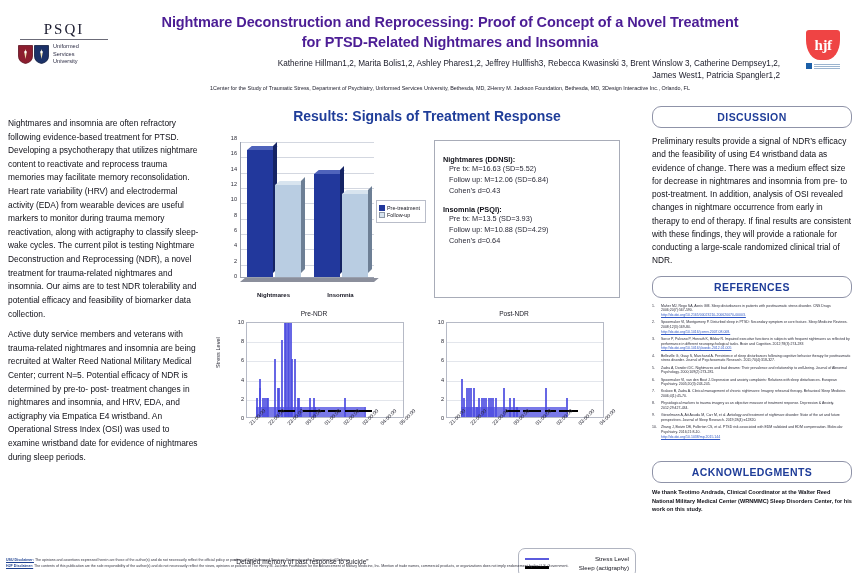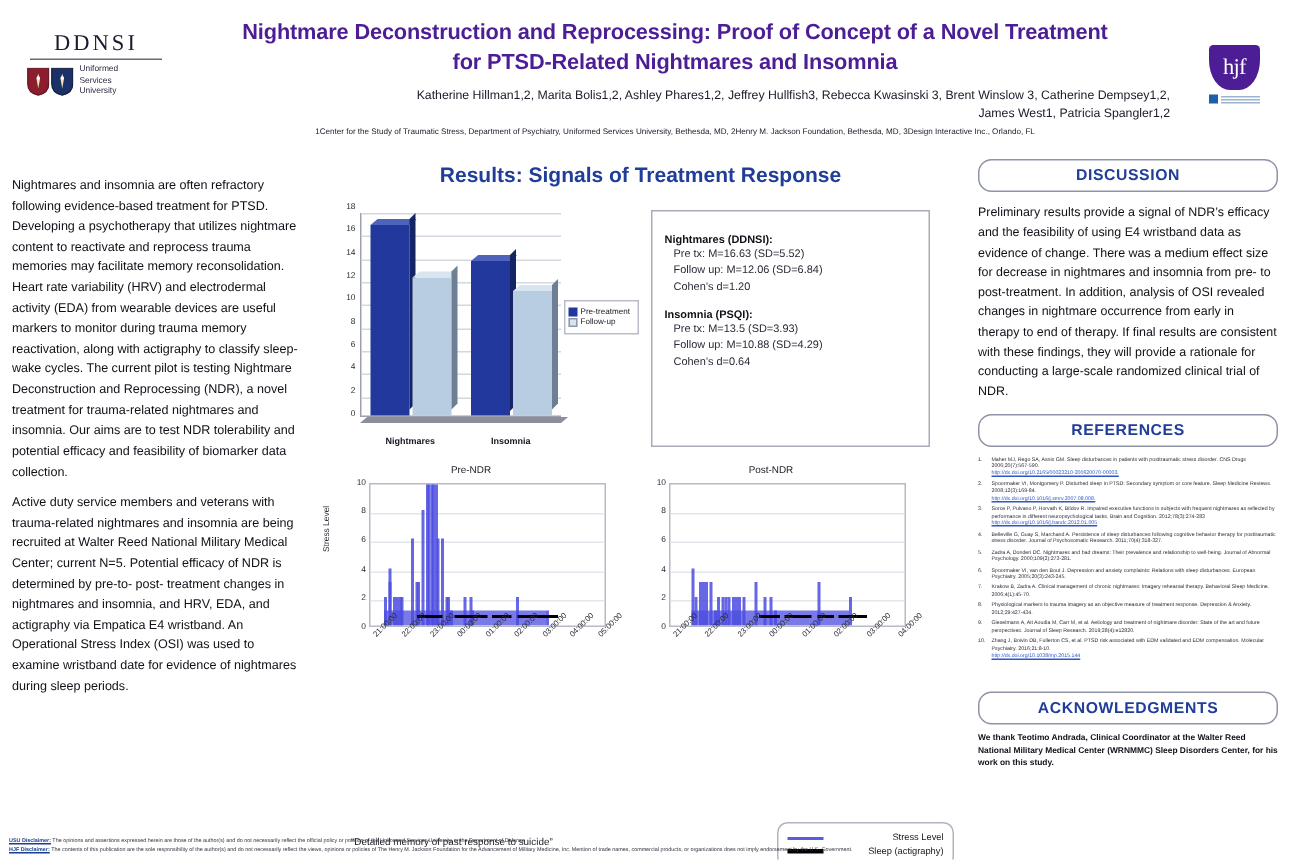--- a/index.html
+++ b/index.html
@@ -48,23 +48,23 @@
     margin-top: 6px; font-size: 8.2px; color: #1a1a28; line-height: 1.45; text-align: right;
   }
   .affil {
     margin-top: 3px; font-size: 5.4px; color: #1a1a28; line-height: 1.4;
   }
   .logo-hjf {
     position: absolute; right: 6px; top: 30px; width: 62px; text-align: center;
   }
   .hjf-shield {
     width: 34px; height: 30px; margin: 0 auto;
-    background: #4c1d95;
+    background: #ef4444;
     border-radius: 3px 3px 14px 14px / 3px 3px 20px 20px;
-    color: #fff; font-weight: normal; font-size: 15px;
+    color: #fff; font-weight: bold; font-size: 15px;
     font-family: "Liberation Serif", serif;
     display: flex; align-items: center; justify-content: center;
     letter-spacing: -0.5px;
   }
   .hjf-sub { margin-top: 3px; display: flex; align-items: center; gap: 2px; justify-content: center;}
   .hjf-sq { width: 6px; height: 6px; background: #1b5fa8; flex: 0 0 auto;}
   .hjf-lines { display: flex; flex-direction: column; gap: 1px; }
   .hjf-lines i { display: block; width: 26px; height: 1px; background: #9bb4cf; }
 
   
@@ -213,21 +213,21 @@
   .fline b { color: #1b3f8f; text-decoration: underline; }
 </style>
 </head>
 <body>
 
 <div class="poster">
 
   <div class="header">
 
     <div class="logo-csts">
-      <div class="csts-word">DDNSI</div>
+      <div class="csts-word">PSQI</div>
       <div class="csts-rule"></div>
       <div class="usu-row">
         <span class="shield-pair">
           <svg width="15" height="19" viewBox="0 0 15 19">
             <path d="M0.5 0.5 H14.5 V11 Q14.5 17 7.5 18.5 Q0.5 17 0.5 11 Z" fill="#8c1d2f" stroke="#5d1220" stroke-width="0.8"></path>
             <path d="M7.5 4 L8.6 8 L7.5 14 L6.4 8 Z" fill="#f0e2b0"></path>
             <circle cx="7.5" cy="7" r="1.2" fill="#ffffff"></circle>
           </svg>
           <svg width="15" height="19" viewBox="0 0 15 19">
             <path d="M0.5 0.5 H14.5 V11 Q14.5 17 7.5 18.5 Q0.5 17 0.5 11 Z" fill="#1b3168" stroke="#101c3e" stroke-width="0.8"></path>
@@ -346,21 +346,21 @@
               <span class="sw post"></span>
               <span>Follow-up</span>
             </div>
           </div>
         </div>
 
         <div class="fig1box">
           <div class="fig1-h">Nightmares (DDNSI):</div>
           <div class="fig1-l">Pre tx: M=16.63 (SD=5.52)</div>
           <div class="fig1-l">Follow up: M=12.06 (SD=6.84)</div>
-          <div class="fig1-l">Cohen’s d=1.20</div>
+          <div class="fig1-l">Cohen’s d=0.43</div>
           <div class="fig1-h">Insomnia (PSQI):</div>
           <div class="fig1-l">Pre tx: M=13.5 (SD=3.93)</div>
           <div class="fig1-l">Follow up: M=10.88 (SD=4.29)</div>
           <div class="fig1-l">Cohen’s d=0.64</div>
         </div>
       </div>
 
       <div class="row2">
         <div class="lchart pre">
           <div class="lc-title">Pre-NDR</div>

